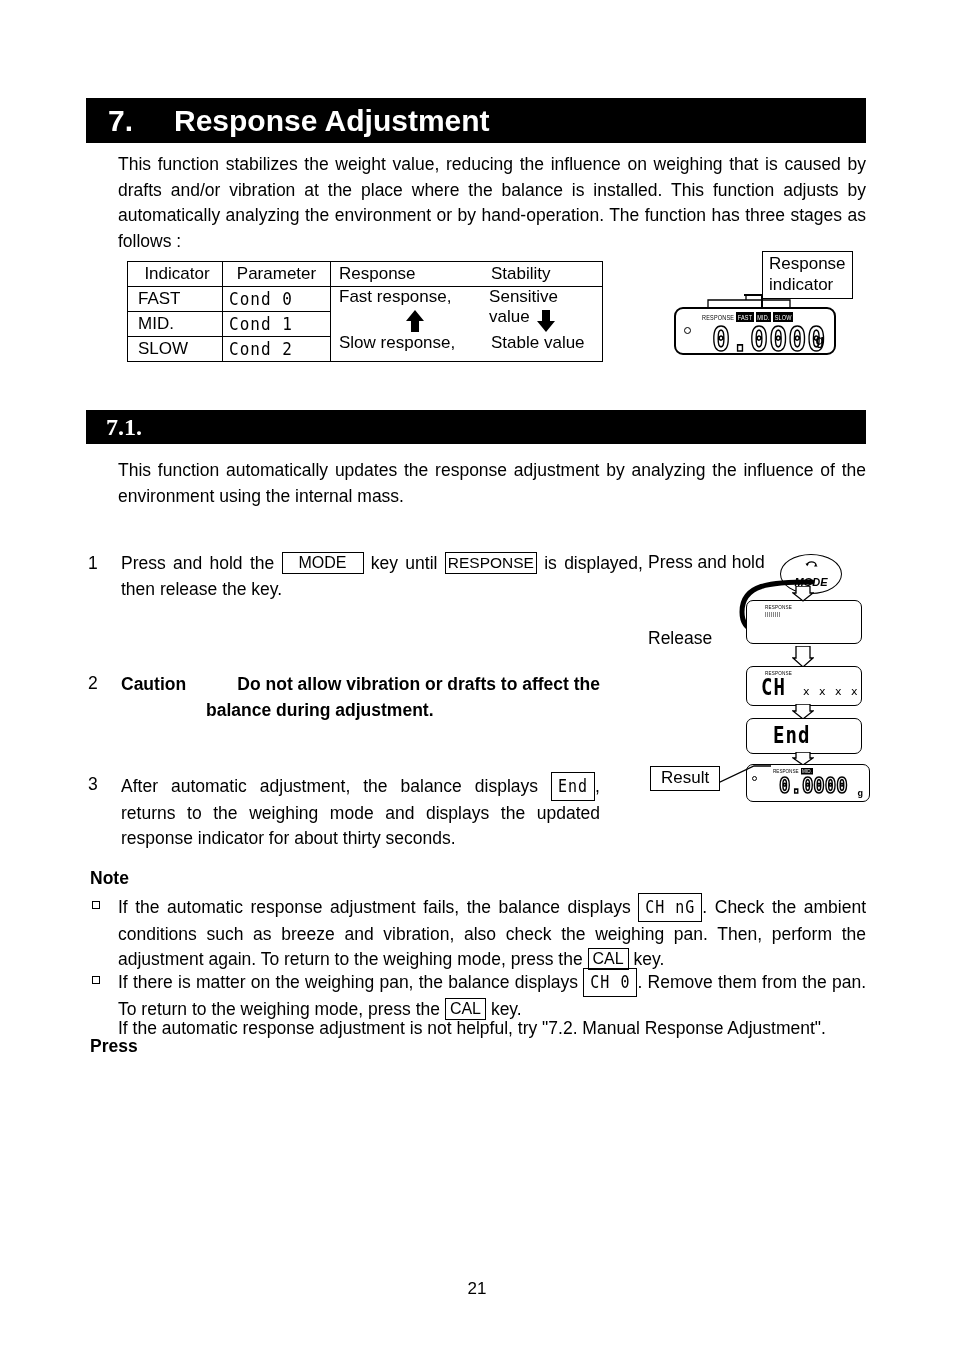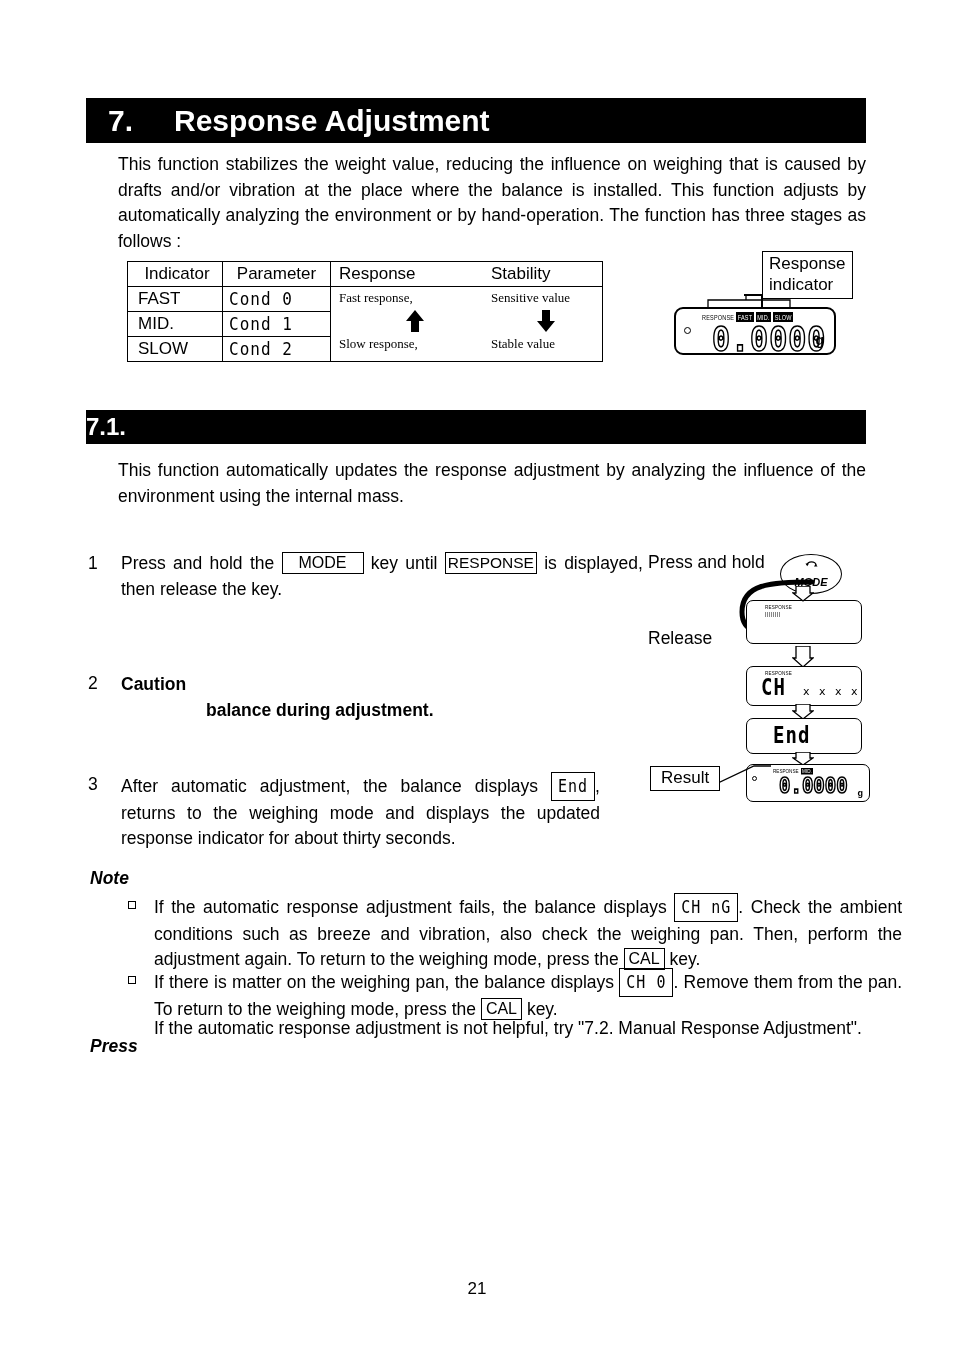--- a/index.html
+++ b/index.html
@@ -39,22 +39,23 @@
     height: 45px;
     padding-left: 22px;
     font-size: 30px;
   }
   #sec7 .num { width: 66px; }
   #sec71 {
     left: 86px;
     top: 410px;
     width: 780px;
     height: 34px;
-    padding-left: 0;
+    padding-left: 20px;
     font-size: 24px;
+    font-family: Liberation Serif, serif;
   }
   #sec71 .num { width: 66px; }
 
   
   .para {
     position: absolute;
     font-size: 17.5px;
     line-height: 25.5px;
     text-align: justify;
     text-justify: inter-word;
@@ -119,24 +120,23 @@
     padding: 0 !important;
     width: 272px;
   }
   .merge-inner {
     position: relative;
     height: 100%;
     padding: 0 0 0 8px;
   }
   .mrow {
     display: flex;
-    align-items: center;
+    align-items: flex-start;
     height: 22px;
-    font-size: 13px;
-    font-family: Liberation Serif, serif;
+    font-size: 17px;
   }
   .mrow .w1 { width: 152px; }
   .arrow-row {
     display: flex;
     align-items: center;
     height: 24px;
   }
   .arrow-row .w1 { width: 152px; display: flex; justify-content: center; }
   .arrow-row .w2 { width: 110px; display: flex; justify-content: center; }
   .arr { display: block; }
@@ -414,31 +414,29 @@
   }
 
   
   .fat-arrow { position: absolute; }
 
   
   .head-bold {
     position: absolute;
     font-size: 17.5px;
     font-weight: bold;
-    font-style: italic;
   }
   #note-head { left: 90px; top: 868px; }
   #advise-head { left: 90px; top: 1036px; }
   .bullet-item {
     position: absolute;
     font-size: 17.5px;
     line-height: 25.5px;
     text-align: justify;
     text-justify: inter-word;
-    margin-left: 36px;
   }
   #note1 { left: 118px; top: 893px; width: 748px; }
   #note2 { left: 118px; top: 968px; width: 748px; }
   .bullet-sq {
     position: absolute;
     left: -26px;
     top: 8px;
     width: 8px;
     height: 8px;
     border: 1.2px solid #000;
@@ -557,20 +555,21 @@
     <span>is</span>
     <span class="nojust">displayed, then release the key.</span>
   </div>
 </div>
 
 <div class="step" id="step2">
   <span class="n">2</span>
   <div class="caution">
     <div class="caution-line1">
       <span>Caution</span>
+      <span>Do not allow vibration or drafts to affect the</span>
     </div>
   </div>
   <div class="caution-line2">balance during adjustment.</div>
 </div>
 
 <div class="step" id="step3">
   <span class="n">3</span>
   <div class="body">
     <span>After automatic adjustment, the balance displays</span>
     <span class="segcap"><span class="seg">End</span></span><span>,</span>

